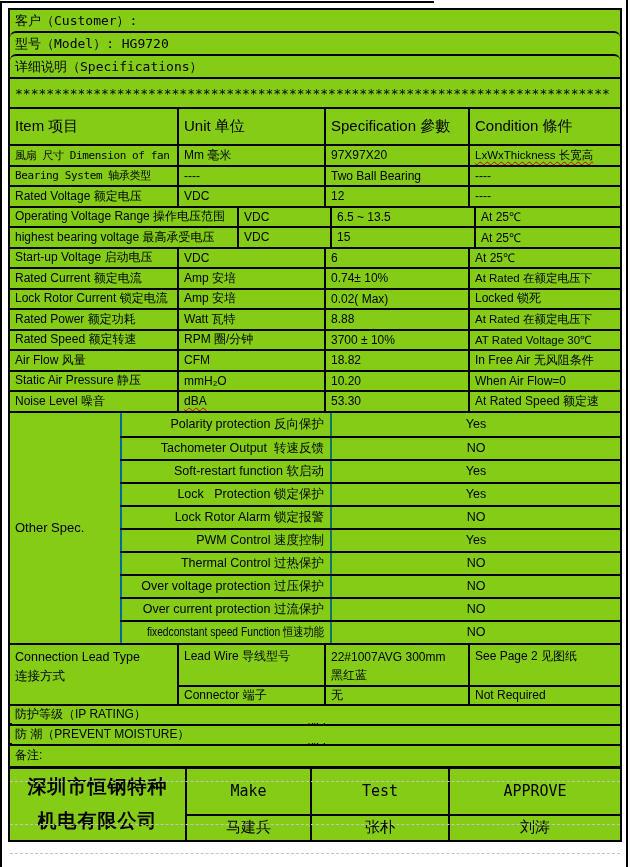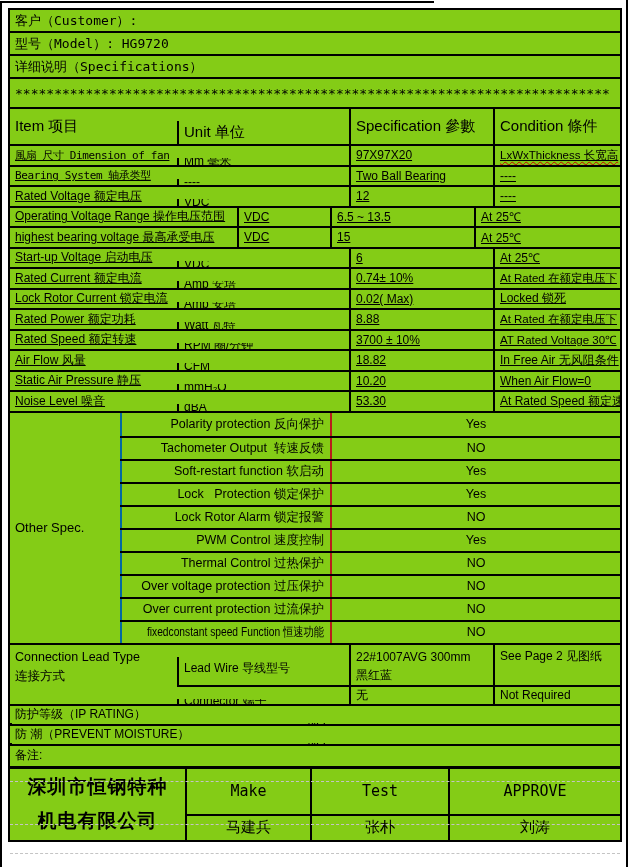--- a/index.html
+++ b/index.html
@@ -22,29 +22,29 @@
   .row.first{border-top:none;}
   .c{
     box-sizing:border-box;border-left:2px solid #000;display:flex;align-items:center;
     padding:0 4px 0 5px;overflow:hidden;white-space:nowrap;
   }
   .c.nb{border-left:none;}
   .mono{font-family:"DejaVu Sans Mono","Liberation Mono",monospace;}
 
   
   .h-top{height:21px;font-size:13px;}
-  .h-top2{height:23px;font-size:13px;}
+  .h-top2{height:23px;font-size:13px;border-radius:6px;}
   .h-ast{height:30px;font-size:13px;letter-spacing:0;}
   .h-ast .c{align-items:center;}
 
   
   .h-head{height:37px;font-size:15px;}
-  .h-spec{height:20.5px;font-size:12px;text-decoration:underline;}
+  .h-spec{height:20.5px;font-size:12px;}
   .w-item{width:167px;}
-  .w-unit{width:172px;margin-top:12px;}
+  .w-unit{width:147px;}
   .w-spec{width:144px;}
   .w-cond{flex:1;}
   .w-itemw{width:227px;}
   .w-unitw{width:93px;}
   .songcell{font-family:"DejaVu Sans Mono","Liberation Mono",monospace;font-size:11px;letter-spacing:-0.4px;}
   .wavy{
     text-decoration-line:underline;text-decoration-style:wavy;
     text-decoration-color:#cc0000;text-decoration-thickness:1px;text-underline-offset:2px;
   }
 
@@ -52,21 +52,21 @@
   .os-block{display:flex;border-top:2px solid #000;box-sizing:border-box;}
   .os-left{box-sizing:border-box;width:110px;display:flex;align-items:center;padding-left:5px;font-size:13px;}
   .os-rows{flex:1;display:flex;flex-direction:column;}
   .os-row{display:flex;height:23px;box-sizing:border-box;border-top:2px solid #000;}
   .os-row.first{border-top:none;}
   .os-label{
     box-sizing:border-box;border-left:2px solid #0369a1;width:210px;display:flex;align-items:center;
     justify-content:flex-end;padding-right:6px;font-size:12.5px;white-space:pre;overflow:hidden;
   }
   .os-value{
-    box-sizing:border-box;border-left:2px solid #b91c1c;flex:1;display:flex;align-items:center;
+    box-sizing:border-box;border-left:2px solid #0f766e;flex:1;display:flex;align-items:center;
     justify-content:center;font-size:12.5px;
   }
   .condensed{display:inline-block;transform:scaleX(0.82);transform-origin:right center;}
 
   
   .conn-item{flex-direction:column;align-items:flex-start;justify-content:flex-start;
     padding-top:3px;font-size:12.5px;line-height:19px;}
   .conn-right{flex:1;display:flex;flex-direction:column;}
   .conn-r1{display:flex;height:42px;box-sizing:border-box;}
   .conn-r2{display:flex;height:19px;box-sizing:border-box;border-top:2px solid #000;}

